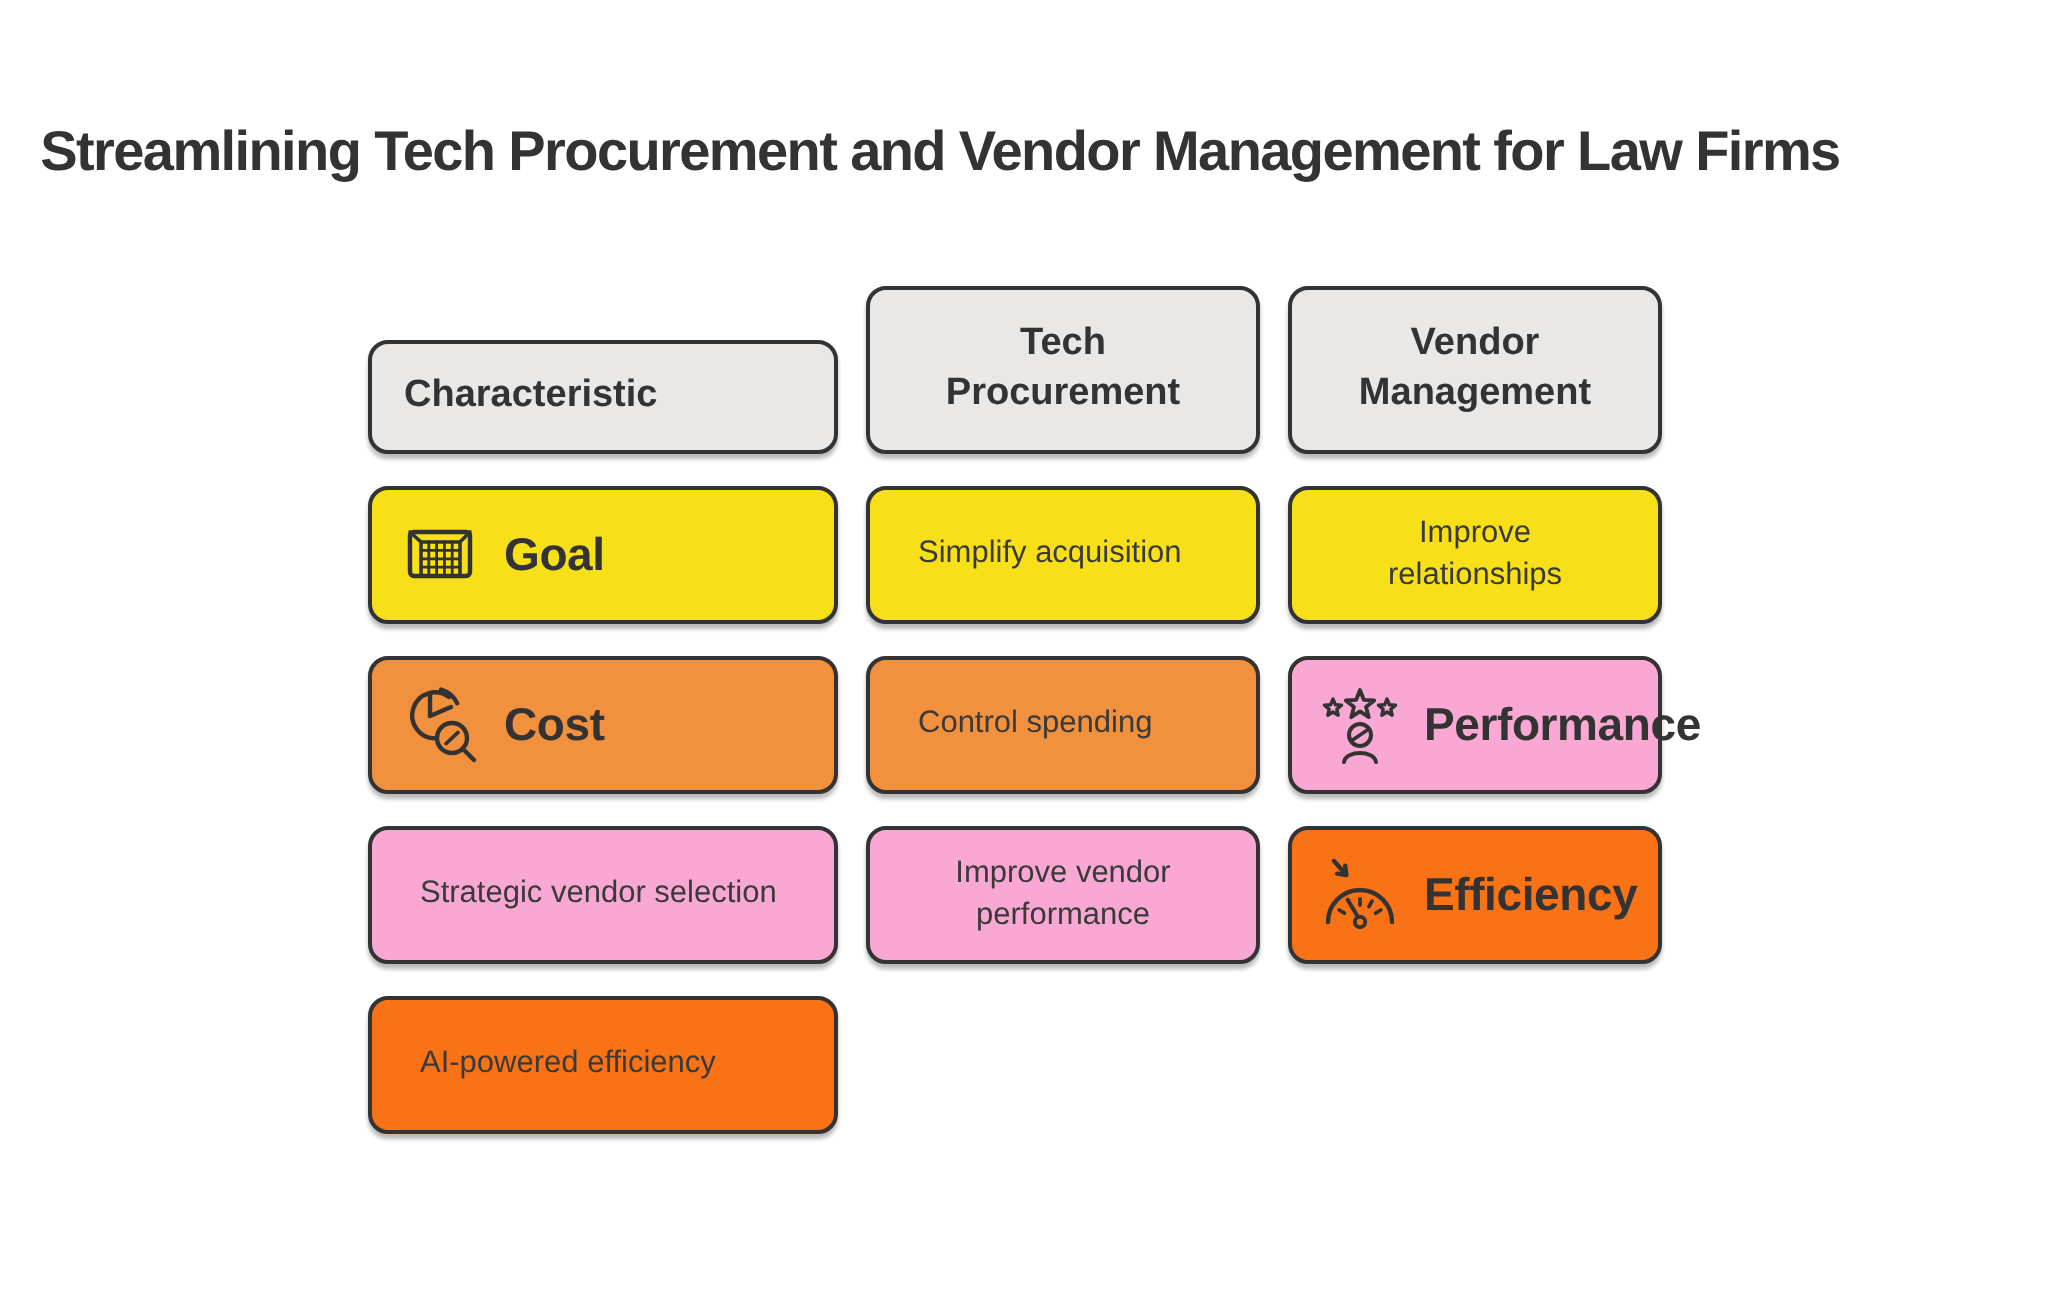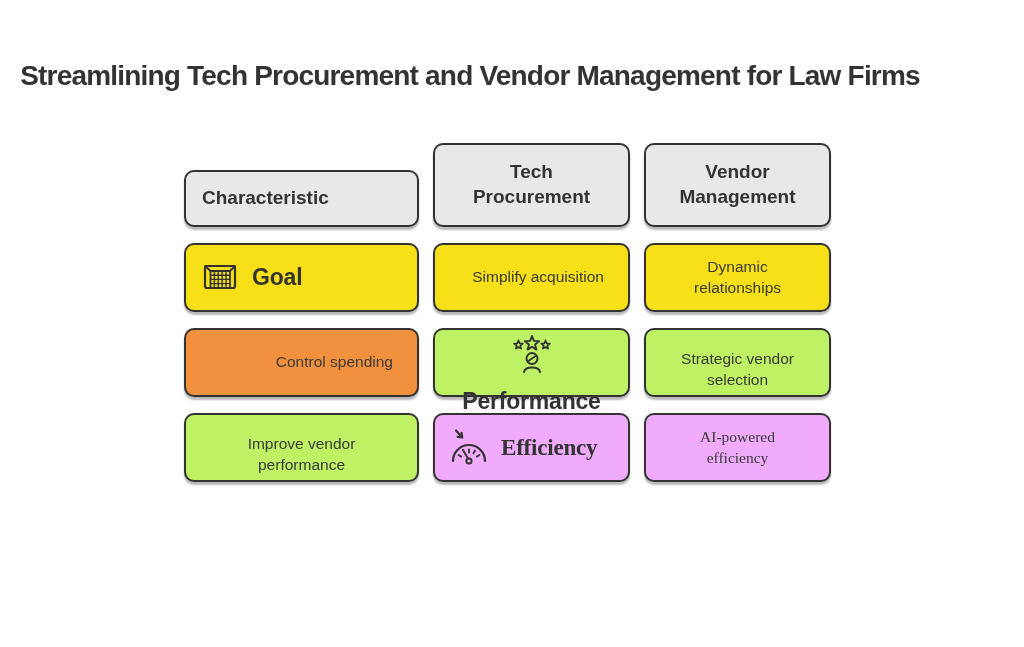--- a/index.html
+++ b/index.html
@@ -32,21 +32,21 @@
     grid-template-rows: 84px 69px 69px 69px 69px;
     column-gap: 14px;
     row-gap: 16px;
   }
   .cell {
     border: 2.5px solid #333333;
     border-radius: 10px;
     box-shadow: 0 2.5px 2px rgba(0,0,0,0.28);
     display: flex;
     align-items: center;
-    justify-content: flex-end;
+    justify-content: flex-start;
     text-align: center;
     color: #3a3a3a;
     font-size: 15.5px;
     line-height: 1.35;
     padding: 4px 24px;
   }
   .cell.header {
     background: #e9e8e7;
     font-size: 19px;
     font-weight: bold;
@@ -67,22 +67,22 @@
     gap: 12px;
   }
   .cell.labelcell .label {
     font-size: 23px;
     font-weight: bold;
     color: #333333;
     letter-spacing: -0.2px;
   }
   .bg-goal { background: #F7E017; }
   .bg-cost { background: #F2913D; }
-  .bg-performance { background: #bef264; flex-direction: column; }
-  .bg-efficiency { background: #f0abfc; font-family: Liberation Serif, serif; }
+  .bg-performance { background: #f9a8d4; }
+  .bg-efficiency { background: #f97316; }
   .icon { width: 40px; height: 40px; flex: 0 0 40px; display: block; }
   .icon svg { width: 40px; height: 40px; display: block; }
 </style>
 </head>
 <body>
 
 <div class="canvas">
 
   <div class="title">Streamlining Tech Procurement and Vendor Management for Law Firms</div>
 
@@ -107,23 +107,36 @@
           <path d="M10.5,17.2 H30 M10.5,21.4 H30 M10.5,25.6 H30" stroke-width="1.4"></path>
           <path d="M14.4,13 V30 M18.3,13 V30 M22.2,13 V30 M26.1,13 V30" stroke-width="1.4"></path>
         </svg>
       </span>
       <span class="label">Goal</span>
     </div>
     <div class="cell bg-goal">
       <span>Simplify acquisition</span>
     </div>
     <div class="cell bg-goal">
-      <span>Dynamic relationships</span>
+      <span>Improve relationships</span>
     </div>
 
+    <div class="cell labelcell bg-cost">
+      <span class="icon">
+        <svg viewBox="0 0 40 40" fill="none" stroke="#333333" stroke-width="2.2" stroke-linecap="round" stroke-linejoin="round">
+          <path d="M24.5,5.5 A11.5,11.5 0 1 0 17.5,26.2"></path>
+          <path d="M15,15 L15,3.5 M15,15 L25.5,10.5"></path>
+          <path d="M20.5,1.8 A13,13 0 0 1 28.6,8.6"></path>
+          <circle cx="26" cy="26" r="7.5"></circle>
+          <path d="M31.5,31.5 L37,37"></path>
+          <path d="M23,28.8 L29,23.2" stroke-width="1.8"></path>
+        </svg>
+      </span>
+      <span class="label">Cost</span>
+    </div>
     <div class="cell bg-cost">
       <span>Control spending</span>
     </div>
 
     <div class="cell labelcell bg-performance">
       <span class="icon">
         <svg viewBox="0 0 40 40" fill="none" stroke="#333333" stroke-width="2" stroke-linecap="round" stroke-linejoin="round">
           <path d="M20,2 L21.9,6.9 L27.1,7.2 L23,10.5 L24.4,15.6 L20,12.7 L15.6,15.6 L17,10.5 L12.9,7.2 L18.1,6.9 Z" stroke-width="1.9"></path>
           <path d="M6.5,6.5 L7.7,9.4 L10.8,9.6 L8.4,11.6 L9.1,14.6 L6.5,13 L3.9,14.6 L4.6,11.6 L2.2,9.6 L5.3,9.4 Z" stroke-width="1.7"></path>
           <path d="M33.5,6.5 L34.7,9.4 L37.8,9.6 L35.4,11.6 L36.1,14.6 L33.5,13 L30.9,14.6 L31.6,11.6 L29.2,9.6 L32.3,9.4 Z" stroke-width="1.7"></path>

